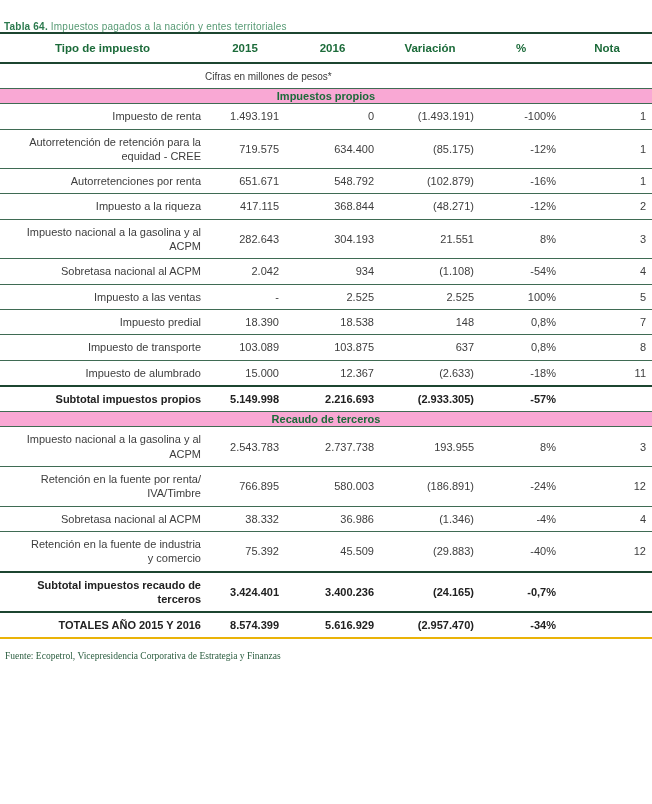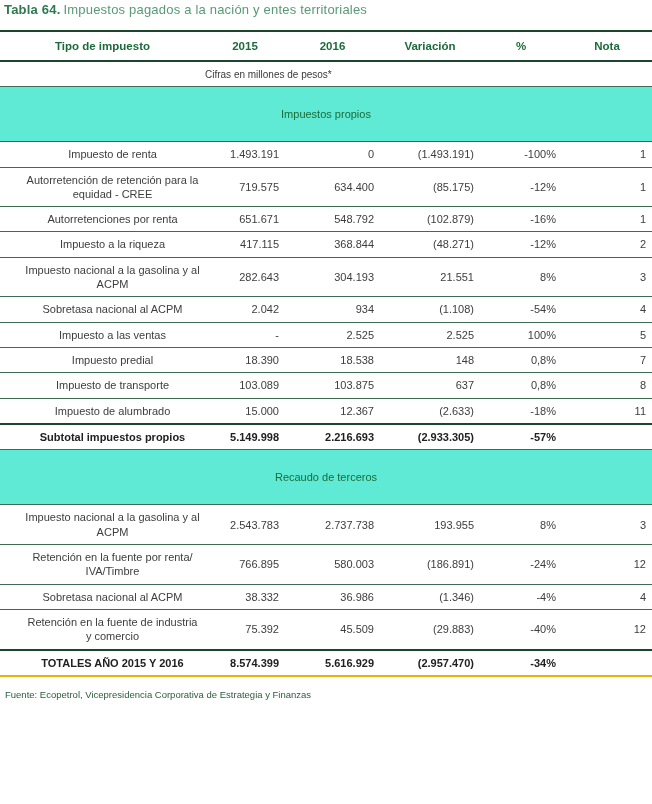--- a/index.html
+++ b/index.html
@@ -1,41 +1,41 @@
 <!DOCTYPE html>
 <html><head>
 <meta charset="utf-8">
 <style>
   html,body{margin:0;padding:0;background:#ffffff;}
   .page{
     width:652px;height:804px;background:#ffffff;position:relative;
     font-family:"Liberation Sans",sans-serif;overflow:hidden;box-sizing:border-box;
   }
-  .title{padding:2px 0 0 4px;font-size:13px;letter-spacing:.2px;}
+  .title{padding:21px 0 0 4px;font-size:10px;letter-spacing:.2px;}
   .title-prefix{color:#2c7a4e;font-weight:bold;}
   .title-rest{color:#579a74;margin-left:3px;}
-  table{width:652px;border-collapse:collapse;margin-top:13px;table-layout:fixed;}
+  table{width:652px;border-collapse:collapse;margin-top:0;table-layout:fixed;}
   thead th{
     color:#1c6b3a;font-weight:bold;font-size:11.5px;text-align:center;
     padding:8px 2px;border-top:2px solid #1c4530;border-bottom:2px solid #1c4530;
   }
   td{font-size:11px;color:#3d3d3d;vertical-align:middle;line-height:1.3;}
   tr.subtitle-row td{padding:6px 0 5px 0;border:none;}
   .subtitle{width:447px;margin-left:205px;text-align:left;font-size:10px;color:#3a3a3a;}
   tr.section-row td{
-    background:#5eead4;color:#1c6b3a;font-weight:normal;text-align:center;
-    font-size:11px;padding:20px 0;border-top:1px solid #3f6b53;
+    background:#f9a8d4;color:#1c6b3a;font-weight:bold;text-align:center;
+    font-size:11px;padding:0 0;border-top:1px solid #3f6b53;
   }
   tr.data-row td{border-top:1px solid #3f6b53;padding:5px 6px 5px 6px;}
-  tr.data-row td.label{text-align:center;padding-left:24px;padding-right:4px;}
+  tr.data-row td.label{text-align:right;padding-left:24px;padding-right:4px;}
   tr.data-row td.num{text-align:right;padding-right:6px;font-variant-numeric:tabular-nums;}
   tr.bold-row td{font-weight:bold;color:#212121;}
   tr.bold-row td{border-top:2px solid #1c4530;}
   tr.totals-row td{border-top:2px solid #1c4530;border-bottom:2px solid #eab308;}
-  .footnotes{margin:12px 0 0 5px;font-size:9.5px;color:#2c5e40;}
+  .footnotes{margin:12px 0 0 5px;font-size:9.5px;color:#2c5e40;font-family:Liberation Serif, serif;}
   .footnotes div{margin-bottom:9px;}
 </style>
 </head>
 <body>
 
 <div class="page">
 
   <div class="title">
     <span class="title-prefix">Tabla 64.</span><span class="title-rest">Impuestos pagados a la nación y entes territoriales</span>
   </div>
@@ -184,20 +184,28 @@
           <td class="num">4</td>
         </tr>
         <tr class="data-row">
           <td class="label">Retención en la fuente de industria y comercio</td>
           <td class="num">75.392</td>
           <td class="num">45.509</td>
           <td class="num">(29.883)</td>
           <td class="num">-40%</td>
           <td class="num">12</td>
         </tr>
+        <tr class="data-row bold-row">
+          <td class="label">Subtotal impuestos recaudo de terceros</td>
+          <td class="num">3.424.401</td>
+          <td class="num">3.400.236</td>
+          <td class="num">(24.165)</td>
+          <td class="num">-0,7%</td>
+          <td class="num"></td>
+        </tr>
         <tr class="data-row bold-row totals-row">
           <td class="label">TOTALES AÑO 2015 Y 2016</td>
           <td class="num">8.574.399</td>
           <td class="num">5.616.929</td>
           <td class="num">(2.957.470)</td>
           <td class="num">-34%</td>
           <td class="num"></td>
         </tr>
       </tbody>
   </table>

